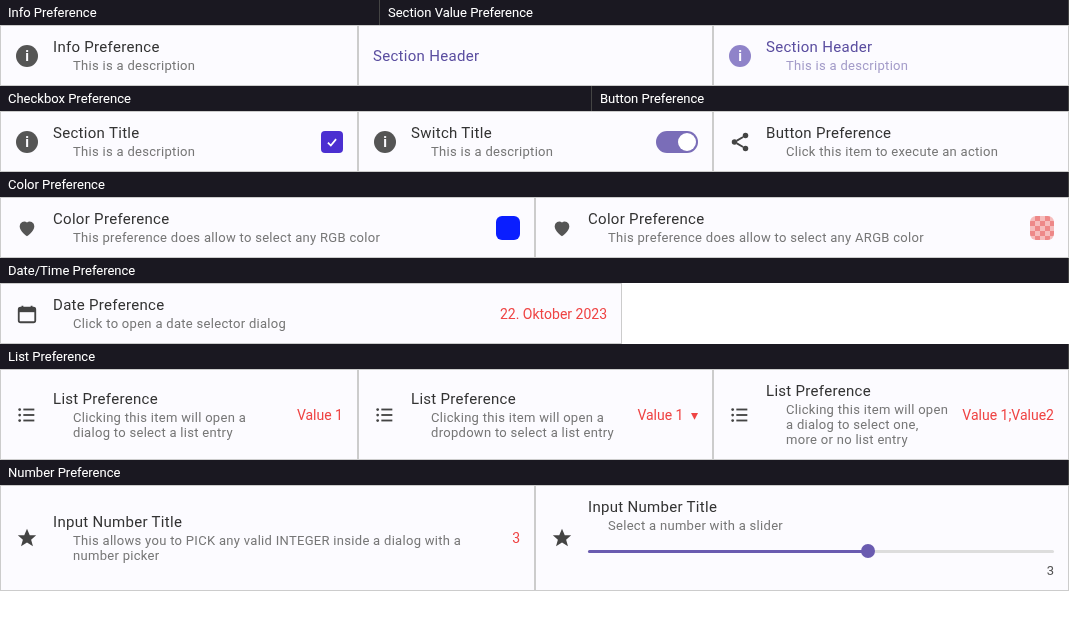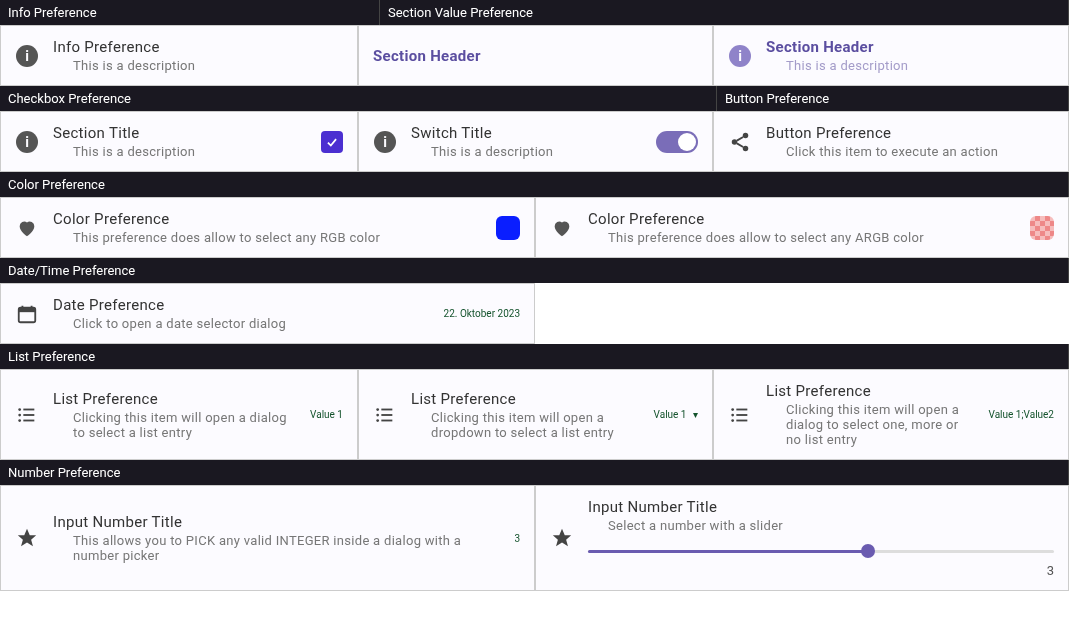--- a/index.html
+++ b/index.html
@@ -36,21 +36,21 @@
   }
   .icon-circle {
     width: 22px; height: 22px; border-radius: 50%;
     background: #555; color: #fcfbff;
     display: flex; align-items: center; justify-content: center;
     font-weight: bold;
   }
   .icon-circle.purple { background: #8f83c9; }
   .text-block { flex: 1; }
   .title { font-size: 15px; color: #333; letter-spacing: 0.3px; }
-  .title.purple { color: #5b4ea0; font-weight: 700; }
+  .title.purple { color: #5b4ea0; font-weight: 400; }
   .desc { font-size: 13px; color: #777; letter-spacing: 0.3px; margin-top: 2px; margin-left: 20px; }
   .desc.purple { color: #a49cc9; }
   .checkbox {
     width: 22px; height: 22px; border-radius: 4px;
     background: #4b2fd1; display: flex; align-items: center; justify-content: center;
   }
   .switch {
     width: 42px; height: 22px; border-radius: 11px;
     background: #7a6db8; position: relative;
   }
@@ -60,21 +60,21 @@
   }
   .share-icon svg, .heart-icon svg, .cal-icon svg, .refresh-icon svg, .list-icon svg, .star-icon svg { width: 22px; height: 22px; }
   .color-swatch {
     width: 24px; height: 24px; border-radius: 6px; flex-shrink: 0;
   }
   .color-swatch.blue { background: #0a1eff; }
   .color-swatch.red {
     background: repeating-conic-gradient(#e88 0 25%, #f6bdbd 0 50%) 0 0/10px 10px;
     border-radius: 6px;
   }
-  .value-text { font-size: 10px; color: #14532d; white-space: nowrap; }
+  .value-text { font-size: 14px; color: #ef4444; white-space: nowrap; }
   .dropdown-arrow { margin-left: 4px; }
   .slider-row { padding-top: 8px; }
   .slider {
     position: relative; height: 20px; width: 100%;
   }
   .slider-track {
     position: absolute; top: 9px; left: 0; right: 0; height: 3px;
     background: #ddd; border-radius: 2px;
   }
   .slider-fill {
@@ -115,21 +115,21 @@
         <div class="icon-circle purple">i</div>
       </div>
     <div class="text-block">
       <div class="title purple">Section Header</div>
       <div class="desc purple">This is a description</div>
     </div>
   </div>
 </div>
 
 <div class="section-header-row">
-  <div class="section-header-cell" style="width:717px">Checkbox Preference</div>
+  <div class="section-header-cell" style="width:592px">Checkbox Preference</div>
   <div class="section-header-cell" style="flex:1">Button Preference</div>
 </div>
 
 <div class="row">
   <div class="cell" style="width:358px">
     <div class="icon-wrap">
         <div class="icon-circle">i</div>
       </div>
     <div class="text-block">
       <div class="title">Section Title</div>
@@ -196,21 +196,21 @@
     </div>
     <div class="color-swatch red"></div>
   </div>
 </div>
 
 <div class="section-header-row">
   <div class="section-header-cell" style="flex:1">Date/Time Preference</div>
 </div>
 
 <div class="row">
-  <div class="cell" style="width:535px">
+  <div class="cell" style="width:622px">
     <div class="icon-wrap cal-icon">
       <svg viewBox="0 0 24 24" fill="#444">
           <rect x="3" y="5" width="18" height="16" rx="2" fill="none" stroke="#444" stroke-width="2"></rect>
           <rect x="3" y="5" width="18" height="5" fill="#444"></rect>
           <line x1="7" y1="3" x2="7" y2="7" stroke="#444" stroke-width="2"></line>
           <line x1="17" y1="3" x2="17" y2="7" stroke="#444" stroke-width="2"></line>
         </svg>
     </div>
     <div class="text-block">
       <div class="title">Date Preference</div>

